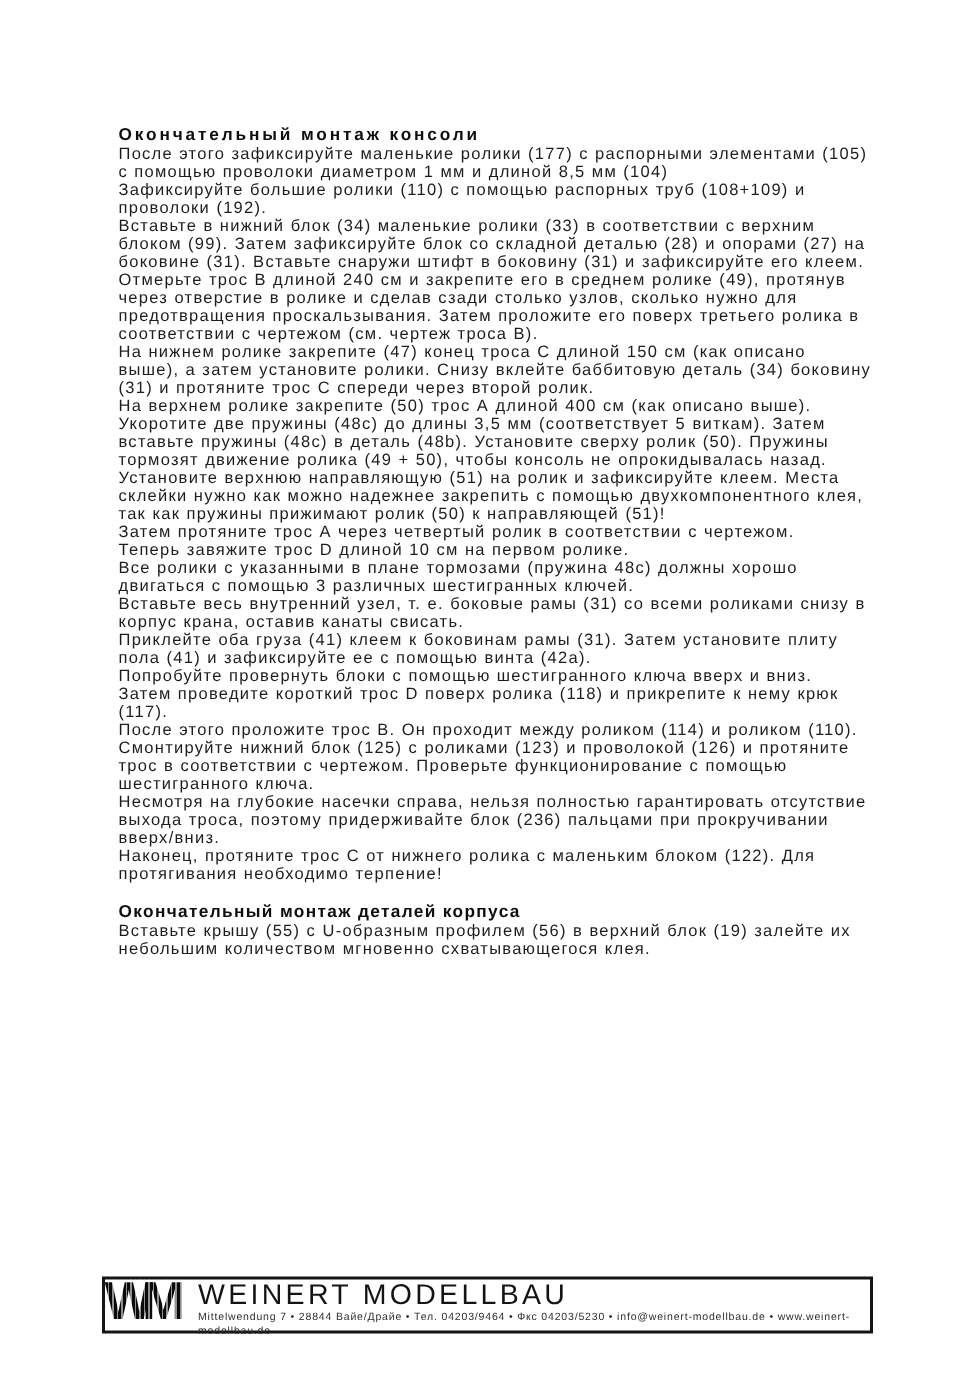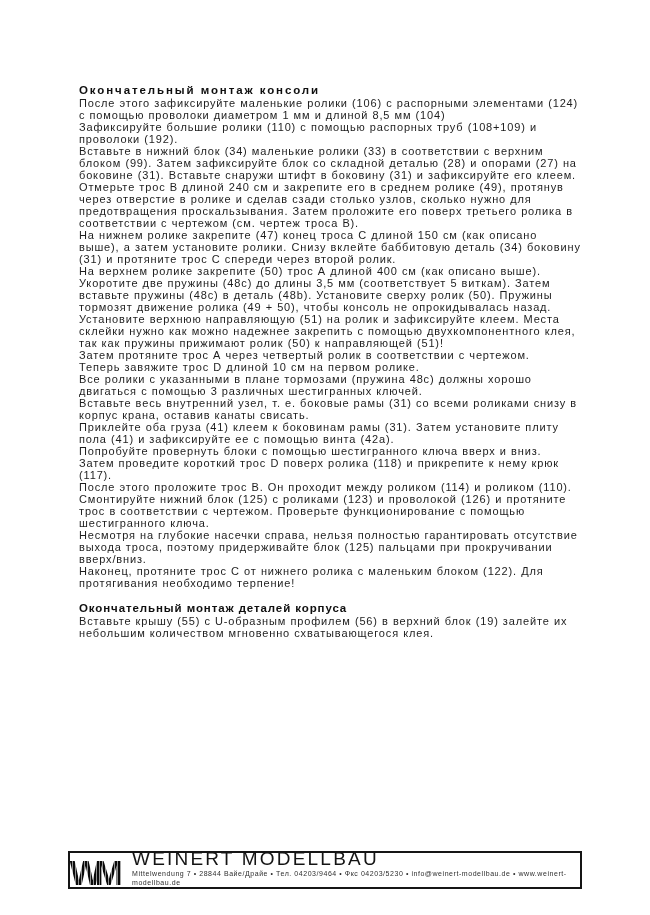--- a/index.html
+++ b/index.html
@@ -38,21 +38,21 @@
     color: #1d1d1d;
   }
   .footer {
     position: absolute;
     left: 68px; top: 851px;
     width: 514px; height: 38px;
     border: 2px solid #151515;
     background: #ffffff;
     display: flex;
     flex-direction: row;
-    align-items: flex-end;
+    align-items: flex-start;
     box-sizing: border-box;
   }
   .logo-cell {
     width: 52px;
     display: flex;
     align-items: center;
     justify-content: center;
     position: relative;
     overflow: hidden;
     flex: 0 0 auto;
@@ -102,35 +102,35 @@
   }
 </style>
 </head>
 <body>
 
 <main class="content">
 
   <section>
     <h2 class="sec-heading">Окончательный монтаж консоли</h2>
     <div>
-        <p class="para">После этого зафиксируйте маленькие ролики (106) с распорными элементами (124) с помощью проволоки диаметром 1 мм и длиной 8,5 мм (104)</p>
+        <p class="para">После этого зафиксируйте маленькие ролики (177) с распорными элементами (105) с помощью проволоки диаметром 1 мм и длиной 8,5 мм (104)</p>
         <p class="para">Зафиксируйте большие ролики (110) с помощью распорных труб (108+109) и проволоки (192).</p>
         <p class="para">Вставьте в нижний блок (34) маленькие ролики (33) в соответствии с верхним блоком (99). Затем зафиксируйте блок со складной деталью (28) и опорами (27) на боковине (31). Вставьте снаружи штифт в боковину (31) и зафиксируйте его клеем.</p>
         <p class="para">Отмерьте трос В длиной 240 см и закрепите его в среднем ролике (49), протянув через отверстие в ролике и сделав сзади столько узлов, сколько нужно для предотвращения проскальзывания. Затем проложите его поверх третьего ролика в соответствии с чертежом (см. чертеж троса В).</p>
         <p class="para">На нижнем ролике закрепите (47) конец троса С длиной 150 см (как описано выше), а затем установите ролики. Снизу вклейте баббитовую деталь (34) боковину (31) и протяните трос С спереди через второй ролик.</p>
         <p class="para">На верхнем ролике закрепите (50) трос А длиной 400 см (как описано выше). Укоротите две пружины (48с) до длины 3,5 мм (соответствует 5 виткам). Затем вставьте пружины (48с) в деталь (48b). Установите сверху ролик (50). Пружины тормозят движение ролика (49 + 50), чтобы консоль не опрокидывалась назад. Установите верхнюю направляющую (51) на ролик и зафиксируйте клеем. Места склейки нужно как можно надежнее закрепить с помощью двухкомпонентного клея, так как пружины прижимают ролик (50) к направляющей (51)!</p>
         <p class="para">Затем протяните трос А через четвертый ролик в соответствии с чертежом.</p>
         <p class="para">Теперь завяжите трос D длиной 10 см на первом ролике.</p>
         <p class="para">Все ролики с указанными в плане тормозами (пружина 48с) должны хорошо двигаться с помощью 3 различных шестигранных ключей.</p>
         <p class="para">Вставьте весь внутренний узел, т. е. боковые рамы (31) со всеми роликами снизу в корпус крана, оставив канаты свисать.</p>
         <p class="para">Приклейте оба груза (41) клеем к боковинам рамы (31). Затем установите плиту пола (41) и зафиксируйте ее с помощью винта (42а).</p>
         <p class="para">Попробуйте провернуть блоки с помощью шестигранного ключа вверх и вниз.</p>
         <p class="para">Затем проведите короткий трос D поверх ролика (118) и прикрепите к нему крюк (117).</p>
         <p class="para">После этого проложите трос В. Он проходит между роликом (114) и роликом (110). Смонтируйте нижний блок (125) с роликами (123) и проволокой (126) и протяните трос в соответствии с чертежом. Проверьте функционирование с помощью шестигранного ключа.</p>
-        <p class="para">Несмотря на глубокие насечки справа, нельзя полностью гарантировать отсутствие выхода троса, поэтому придерживайте блок (125) пальцами при прокручивании вверх/вниз.</p>
+        <p class="para">Несмотря на глубокие насечки справа, нельзя полностью гарантировать отсутствие выхода троса, поэтому придерживайте блок (236) пальцами при прокручивании вверх/вниз.</p>
         <p class="para">Наконец, протяните трос С от нижнего ролика с маленьким блоком (122). Для протягивания необходимо терпение!</p>
       </div>
   </section>
 
   <section>
     <h2 class="sec-heading second">Окончательный монтаж деталей корпуса</h2>
     <div>
         <p class="para">Вставьте крышу (55) с U-образным профилем (56) в верхний блок (19) залейте их небольшим количеством мгновенно схватывающегося клея.</p>
       </div>
   </section>

